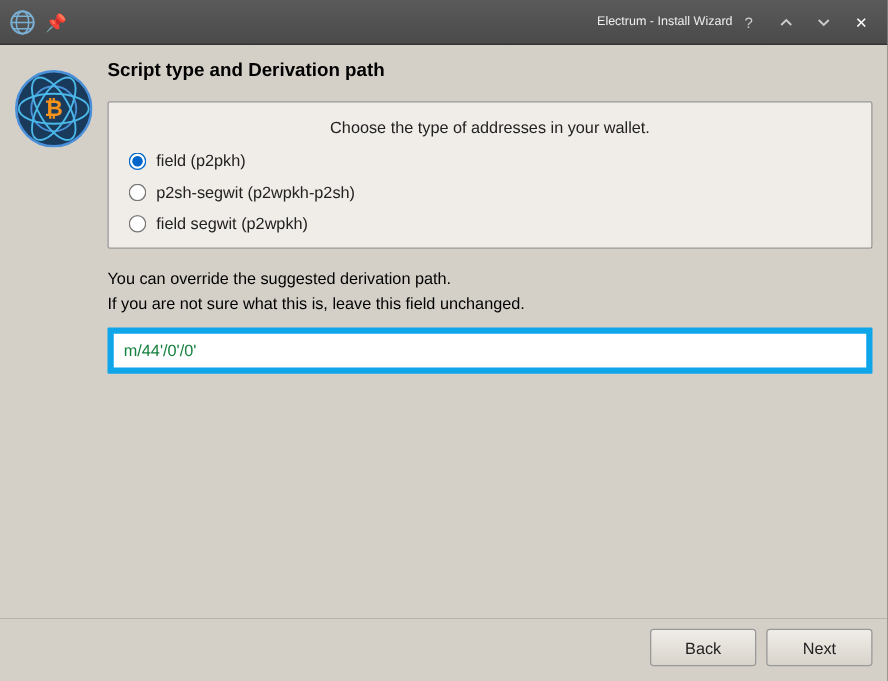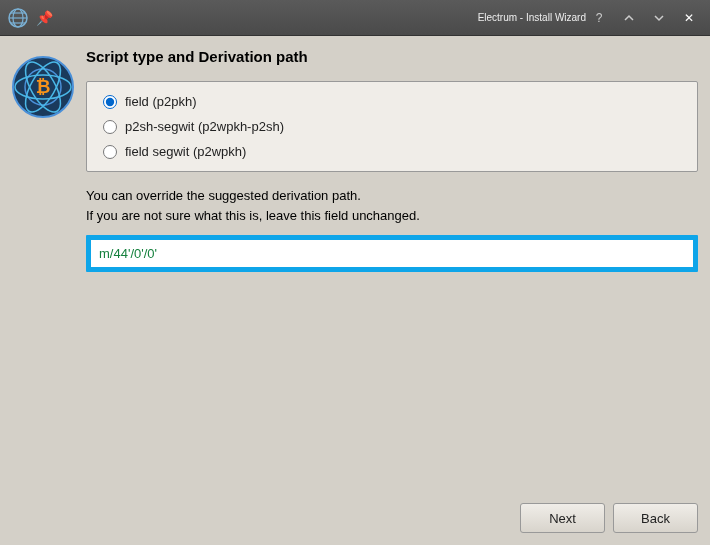--- a/index.html
+++ b/index.html
@@ -233,20 +233,21 @@
       <ellipse cx="31" cy="31" rx="28" ry="12" fill="none" stroke="#4ab8e8" stroke-width="1.5" transform="rotate(120,31,31)"></ellipse>
 
       <text x="31" y="37" text-anchor="middle" font-size="18" font-weight="bold" fill="#f7931a" font-family="Arial">₿</text>
     </svg>
   </div>
 
   <div class="content-area">
     <div class="section-title">Script type and Derivation path</div>
 
     <div class="script-box">
+      <div class="script-box-subtitle">Choose the type of addresses in your wallet.</div>
 
       <div class="radio-group">
         <label class="radio-item">
           <input type="radio" name="script_type" checked="" style="">
           <span class="radio-label">field (p2pkh)</span>
         </label>
         <label class="radio-item">
           <input type="radio" name="script_type" style="">
           <span class="radio-label">p2sh-segwit (p2wpkh-p2sh)</span>
         </label>
@@ -261,15 +262,15 @@
       <div class="derivation-hint">
         <span>You can override the suggested derivation path.</span><br>
         <span>If you are not sure what this is, leave this field unchanged.</span>
       </div>
       <input class="derivation-input" type="text" value="m/44'/0'/0'" style="">
     </div>
   </div>
 </div>
 
 <div class="footer">
+  <button class="footer-btn">Back</button>
   <button class="footer-btn">Next</button>
-  <button class="footer-btn">Back</button>
 </div>
 
 </body></html>

